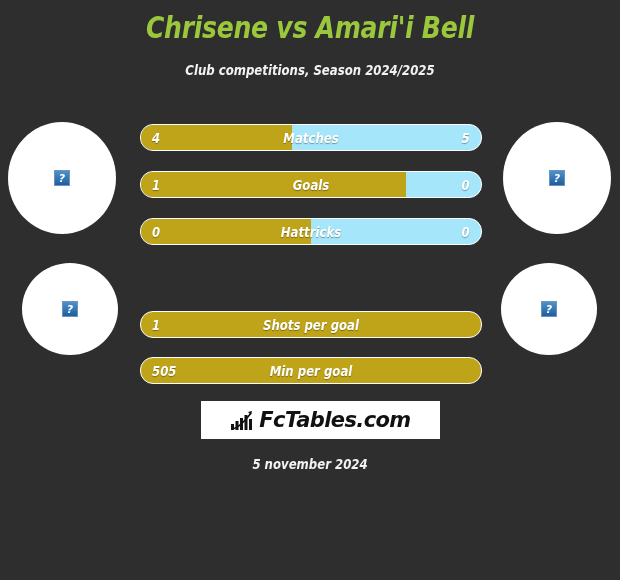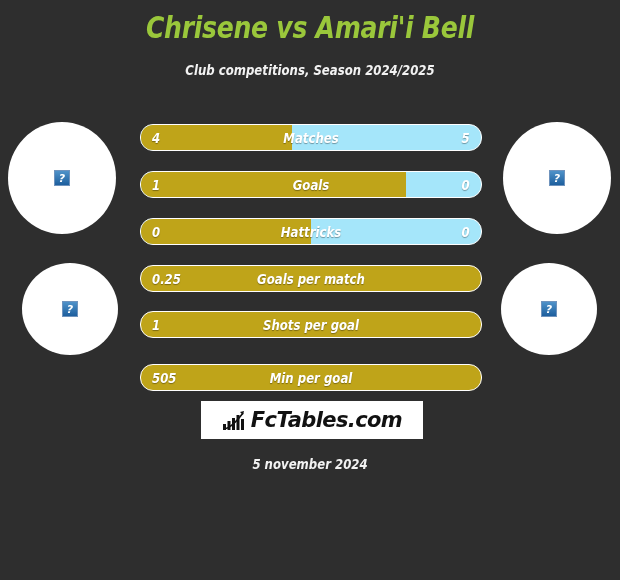--- a/index.html
+++ b/index.html
@@ -82,21 +82,21 @@
     transform:scaleX(0.93);
     white-space:nowrap;
   }
   .bl{left:11px;font-size:14px;transform-origin:left center;}
   .br{right:11px;font-size:14px;transform-origin:right center;}
   .bc{left:0;right:0;justify-content:center;font-size:14px;}
 
   
   .logo{
     position:absolute;
-    left:201px;top:401px;width:222px;height:38px;
+    left:201px;top:401px;width:239px;height:38px;
     background:#ffffff;
     display:flex;align-items:center;justify-content:center;
     gap:5px;
   }
   .logo-icon{width:24px;height:21px;display:block;}
   .logo-text{
     font-size:21px;font-weight:bold;
     font-family:"DejaVu Sans","Liberation Sans",sans-serif;
     color:#111111;
     letter-spacing:-0.6px;
@@ -148,33 +148,28 @@
     <span class="br">0</span>
   </div>
 
   <div class="bar" style="top:218px;">
     <div class="fill" style="width:50%;"></div>
     <span class="bl">0</span>
     <span class="bc">Hattricks</span>
     <span class="br">0</span>
   </div>
 
-  <div class="bar solo" style="top:265px;">
-    <span class="bl">0.25</span>
-    <span class="bc">Goals per match</span>
-    <span class="br"></span>
-  </div>
 
   <div class="bar solo" style="top:311px;">
     <span class="bl">1</span>
     <span class="bc">Shots per goal</span>
     <span class="br"></span>
   </div>
 
-  <div class="bar solo" style="top:357px;margin-top:7px;">
+  <div class="bar solo" style="top:357px;">
     <span class="bl">505</span>
     <span class="bc">Min per goal</span>
     <span class="br"></span>
   </div>
 
   <div class="logo">
     <svg class="logo-icon" viewBox="0 0 24 21">
       <path d="M1 19 C5 19 12 15 21 3" stroke="#111" stroke-width="1.6" fill="none"></path>
       <path d="M18 2 L22 1 L21 5 Z" fill="#111"></path>
       <rect x="1" y="14" width="3" height="6" fill="#111"></rect>

